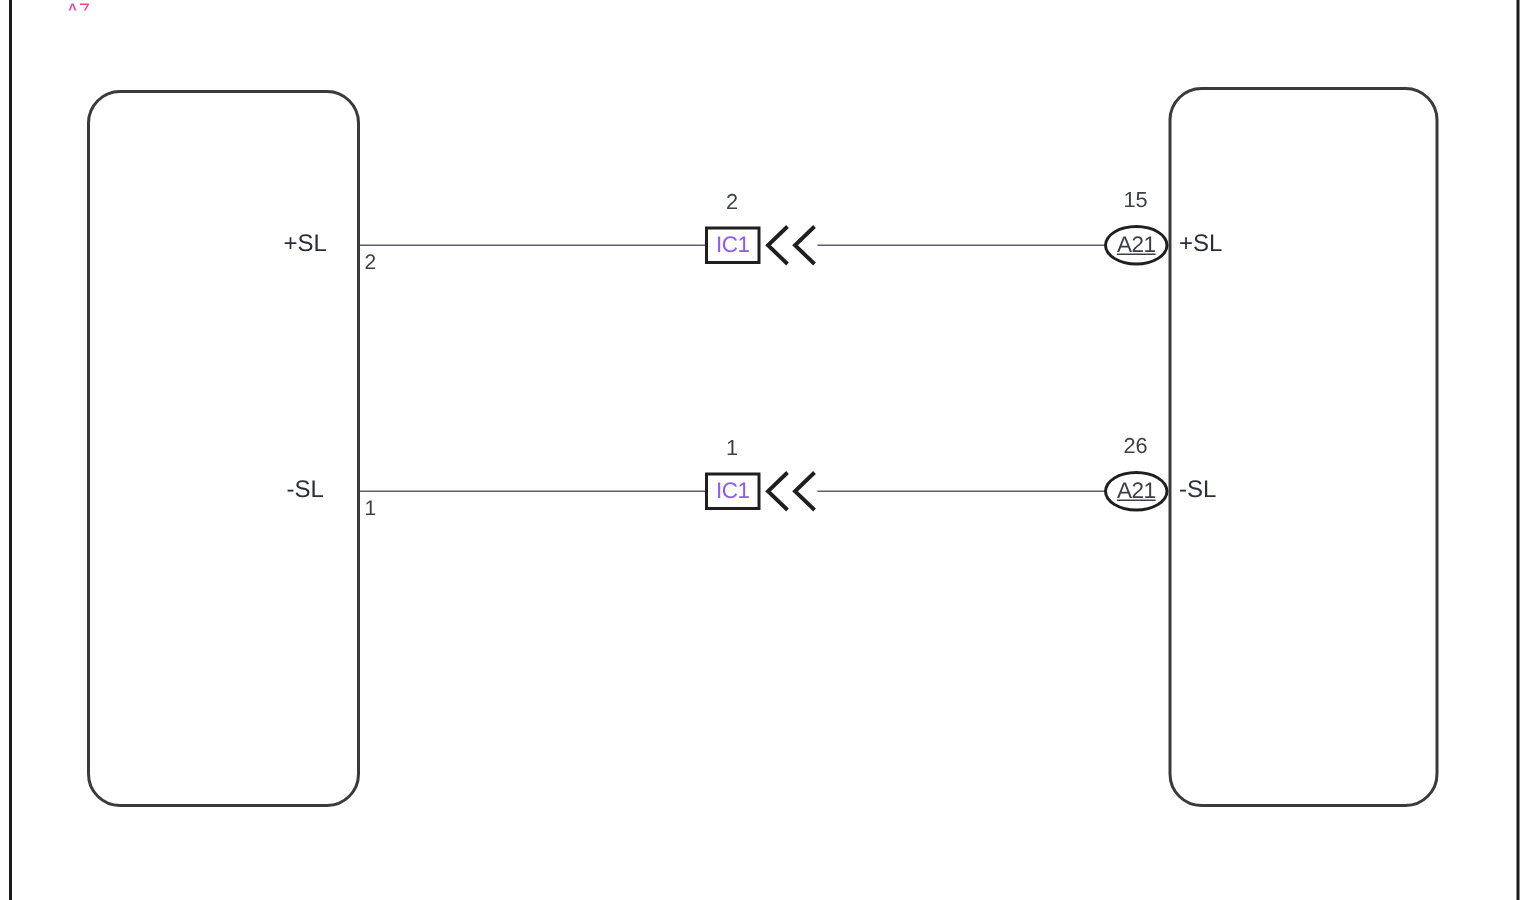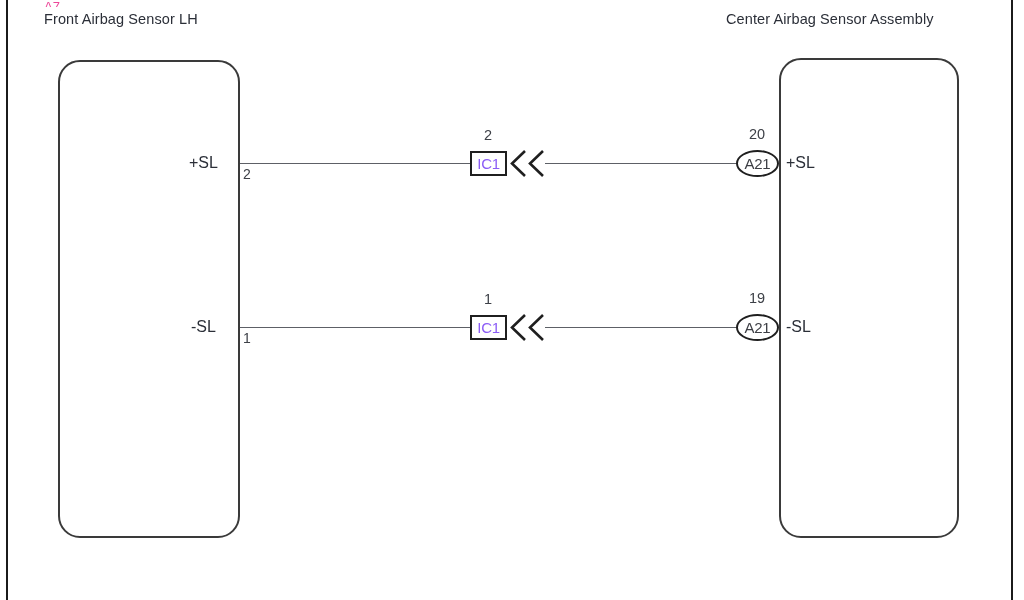--- a/index.html
+++ b/index.html
@@ -86,20 +86,21 @@
     border: 2.2px solid #1f1f1f;
     border-radius: 50%;
     background: #ffffff;
     font-size: 15px;
     color: #3d3f45;
     text-align: center;
     letter-spacing: -0.3px;
     display: flex;
     align-items: center;
     justify-content: center;
+    text-decoration: underline;
   }
 
   
   .sig-label {
     position: absolute;
     font-size: 16px;
     color: #2b2f38;
     white-space: nowrap;
   }
   .pin-num {
@@ -119,23 +120,21 @@
 </head>
 <body>
 
 <div id="page">
 
   <div class="frame-rule left"></div>
   <div class="frame-rule right"></div>
 
   <div class="caption-clip" style="left:44px; top:0px;">A7</div>
 
-  <div class="caption" style="left:44px; top:11px;">Front Airbag Sensor LH</div>
 
-  <div class="caption" style="left:726px; top:11px;">Center Airbag Sensor Assembly</div>
 
   <div class="component-box" style="left:58px; top:60px; width:182px; height:478px;"></div>
 
   <div class="component-box" style="left:779px; top:58px; width:180px; height:480px;"></div>
 
   <div class="wire" style="left:240px; top:163px; width:231px;"></div>
 
   <div class="wire" style="left:545px; top:163px; width:193px;"></div>
 
   <div class="sig-label" style="left:189px; top:154px;">+SL</div>
@@ -144,38 +143,38 @@
   <div class="term-num" style="left:470px; top:127px; width:36px;">2</div>
   <div class="ic-box" style="left:470px; top:151px; width:37px; height:25px;">IC1</div>
 
   <div class="chevrons" style="left:508px; top:149px;">
     <svg width="40" height="30" viewBox="0 0 40 30">
       <path d="M17 2 L4 14.5 L17 27" fill="none" stroke="#1f1f1f" stroke-width="2.6"></path>
       <path d="M35 2 L22 14.5 L35 27" fill="none" stroke="#1f1f1f" stroke-width="2.6"></path>
     </svg>
   </div>
 
-  <div class="term-num" style="left:736px; top:126px; width:42px;">20</div>
+  <div class="term-num" style="left:736px; top:126px; width:42px;">15</div>
   <div class="oval" style="left:736px; top:150px; width:43px; height:27px;">A21</div>
   <div class="sig-label" style="left:786px; top:154px;">+SL</div>
 
   <div class="wire" style="left:240px; top:327px; width:231px;"></div>
 
   <div class="wire" style="left:545px; top:327px; width:193px;"></div>
 
   <div class="sig-label" style="left:191px; top:318px;">-SL</div>
   <div class="pin-num" style="left:243px; top:330px;">1</div>
 
   <div class="term-num" style="left:470px; top:291px; width:36px;">1</div>
   <div class="ic-box" style="left:470px; top:315px; width:37px; height:25px;">IC1</div>
 
   <div class="chevrons" style="left:508px; top:313px;">
     <svg width="40" height="30" viewBox="0 0 40 30">
       <path d="M17 2 L4 14.5 L17 27" fill="none" stroke="#1f1f1f" stroke-width="2.6"></path>
       <path d="M35 2 L22 14.5 L35 27" fill="none" stroke="#1f1f1f" stroke-width="2.6"></path>
     </svg>
   </div>
 
-  <div class="term-num" style="left:736px; top:290px; width:42px;">19</div>
+  <div class="term-num" style="left:736px; top:290px; width:42px;">26</div>
   <div class="oval" style="left:736px; top:314px; width:43px; height:27px;">A21</div>
   <div class="sig-label" style="left:786px; top:318px;">-SL</div>
 
 </div>
 
 </body></html>

